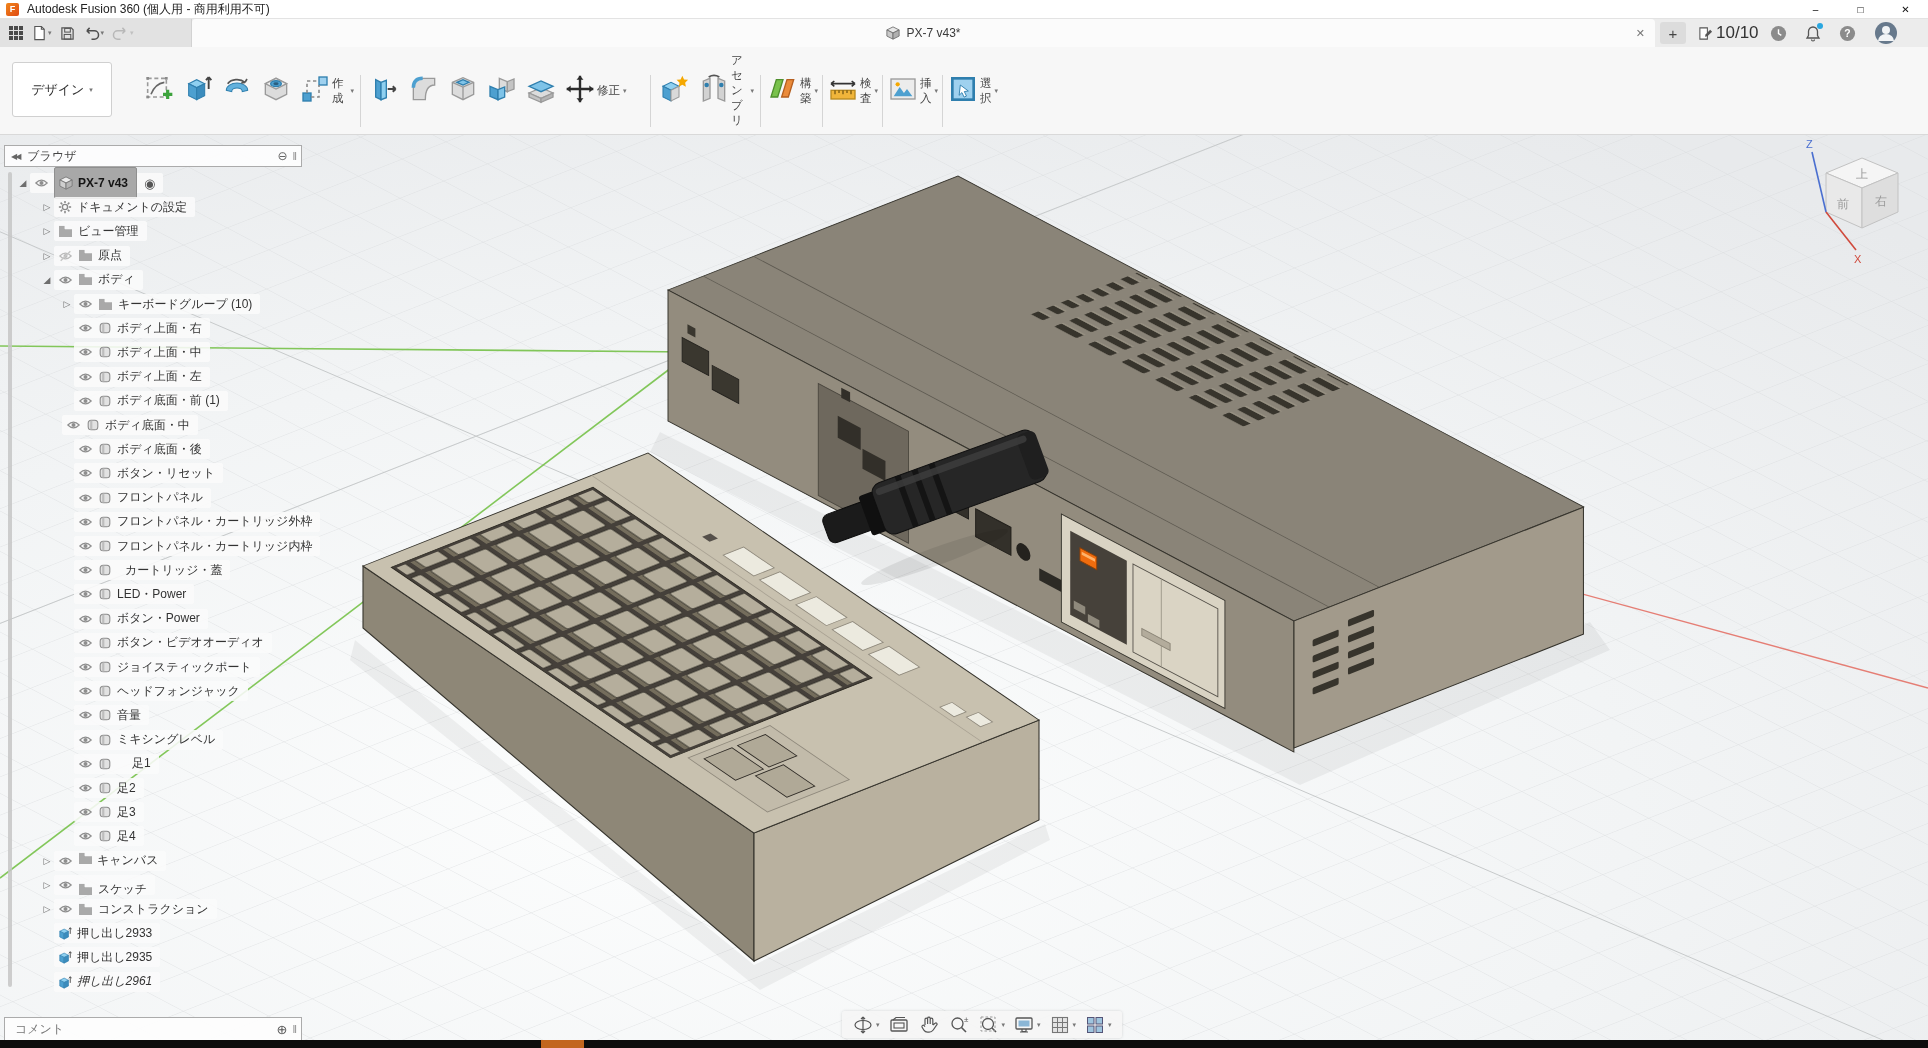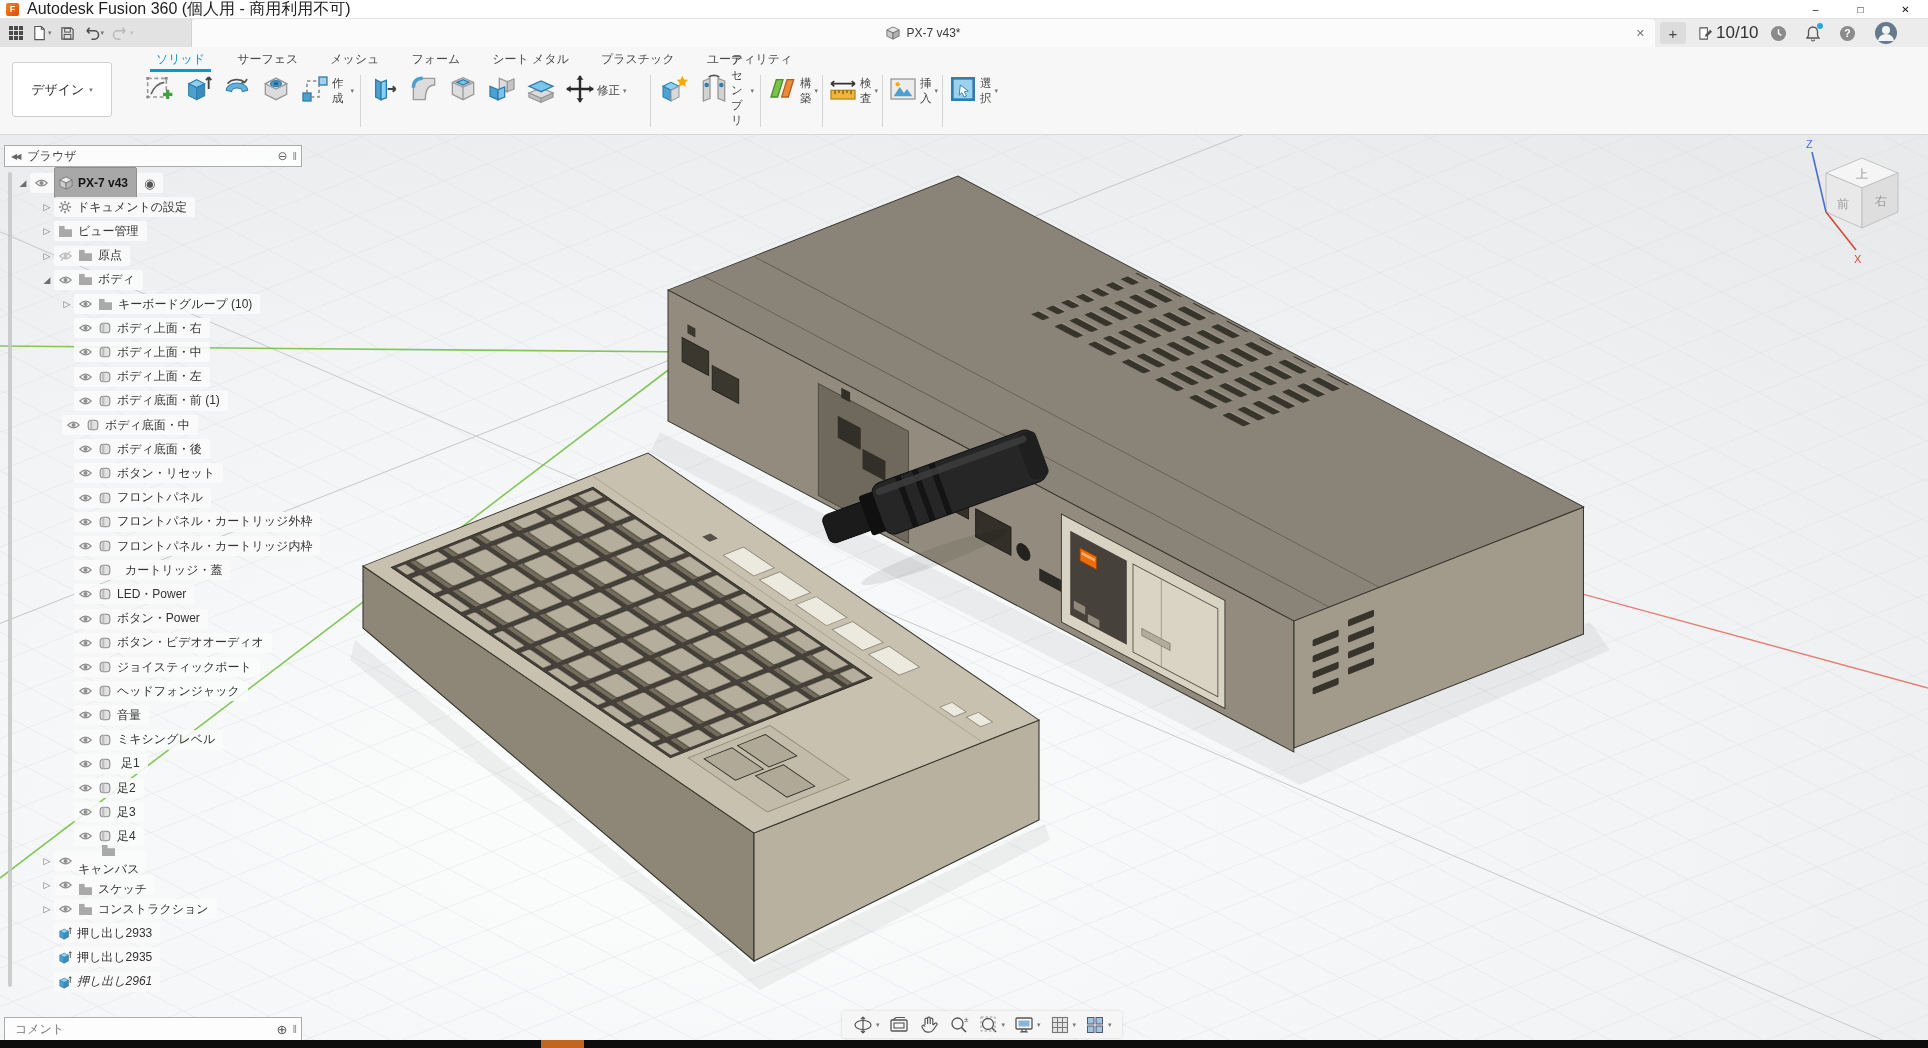--- a/index.html
+++ b/index.html
@@ -2,21 +2,21 @@
 <html><head>
 <meta charset="utf-8">
 <style>
   * { margin:0; padding:0; box-sizing:border-box; }
   html,body { width:1928px; height:1048px; overflow:hidden; font-family:"Liberation Sans","DejaVu Sans",sans-serif; }
   #app { position:relative; width:1928px; height:1048px; background:#f0f1f2; }
 
   
   .titlebar { position:absolute; left:0; top:0; width:100%; height:19px; background:#ffffff; border-bottom:1px solid #e3e3e3; display:flex; align-items:center; }
   .app-icon { width:13px; height:13px; margin:0 8px 0 6px; background:linear-gradient(135deg,#f0861c,#e04a12); border-radius:2px; color:#fff; font-size:9px; font-weight:bold; display:flex; align-items:center; justify-content:center; }
-  .title-text { font-size:16px; color:#222; }
+  .title-text { font-size:12px; color:#222; }
   .win-controls { position:absolute; right:0; top:0; height:19px; display:flex; }
   .win-btn { width:45px; height:19px; display:flex; align-items:center; justify-content:center; font-size:10px; color:#111; }
 
   
   .tabrow { position:absolute; left:0; top:19px; width:100%; height:28px; background:#ececec; }
   .qat { position:absolute; left:0; top:0; width:192px; height:28px; background:#e2e2e2; border-right:1px solid #d2d2d2; display:flex; align-items:center; gap:4px; padding-left:6px; }
   .qat .btn { display:flex; align-items:center; gap:1px; padding:2px; }
   .caret { font-size:7px; color:#777; }
   .doctab { position:absolute; left:192px; top:0; width:1463px; height:28px; background:#fbfbfb; border-radius:4px 4px 0 0; display:flex; align-items:center; justify-content:center; gap:6px; }
   .doctab .tab-title { font-size:12px; color:#3a3a3a; }
@@ -172,29 +172,20 @@
         </svg>
     </div>
   </div>
 
   <div class="ribbon">
     <div class="workspace">
       <span>デザイン</span>
         <span class="caret">▾</span>
     </div>
 
-    <div class="rtabs">
-      <span class="rtab active">ソリッド</span>
-      <span class="rtab">サーフェス</span>
-      <span class="rtab">メッシュ</span>
-      <span class="rtab">フォーム</span>
-      <span class="rtab">シート メタル</span>
-      <span class="rtab">プラスチック</span>
-      <span class="rtab">ユーティリティ</span>
-    </div>
 
     <div class="rgroup" style="left:142px;width:212px">
       <div class="icons">
         <span class="ricon">
             <svg width="32" height="32" viewBox="0 0 24 24">
               <rect x="3.5" y="4" width="14" height="14" fill="none" stroke="#9a9a9a" stroke-width="1.2" stroke-dasharray="3 2"></rect>
               <rect x="2.5" y="3" width="2" height="2" fill="#8a8a8a"></rect>
               <rect x="16.5" y="3" width="2" height="2" fill="#8a8a8a"></rect>
               <rect x="2.5" y="17" width="2" height="2" fill="#8a8a8a"></rect>
               <path d="M6,16 Q9,8 16,7" fill="none" stroke="#666" stroke-width="1.2"></path>
@@ -1016,21 +1007,21 @@
         </div>
         <div class="trow" style="left: 60px; top: 618.8px;">
           <span class="arrow"></span>
           <span class="pill">
             <span>
               <svg width="15" height="14" viewBox="0 0 16 16">
                 <path d="M1.5,8 Q8,1.5 14.5,8 Q8,14.5 1.5,8 Z" fill="none" stroke="#8e8e8e" stroke-width="1.3"></path>
                 <circle cx="8" cy="8" r="2.3" fill="#8e8e8e"></circle>
               </svg>
             </span>
-            <span class="" style="display: inline-flex; align-items: center; gap: 9px; justify-content: center;">
+            <span class="" style="display: inline-flex; align-items: center; gap: 20px; justify-content: center;">
               <span>
                 <svg width="14" height="14" viewBox="0 0 16 16">
                   <rect x="2.5" y="2.5" width="11" height="11" rx="3.5" fill="#e2e2e2" stroke="#8a8a8a" stroke-width="1.2"></rect>
                   <path d="M6,3 v10" stroke="#bdbdbd" stroke-width="2.5"></path>
                 </svg>
               </span>
               <span>足1</span>
             </span>
           </span>
         </div>
@@ -1096,21 +1087,21 @@
         </div>
         <div class="trow" style="left: 40px; top: 715.6px;">
           <span class="arrow">▷</span>
           <span class="pill">
             <span>
               <svg width="15" height="14" viewBox="0 0 16 16">
                 <path d="M1.5,8 Q8,1.5 14.5,8 Q8,14.5 1.5,8 Z" fill="none" stroke="#8e8e8e" stroke-width="1.3"></path>
                 <circle cx="8" cy="8" r="2.3" fill="#8e8e8e"></circle>
               </svg>
             </span>
-            <span class="" style="display: inline-flex; align-items: center; gap: 4px; flex-direction: column;">
+            <span class="" style="display: inline-flex; align-items: flex-start; gap: 4px;">
               <span>
                 <svg width="15" height="13" viewBox="0 0 16 14">
                   <path d="M1,3 h5 l1.5,1.5 H15 V13 H1 Z" fill="#a9a9a9"></path>
                   <rect x="1" y="1" width="6" height="3" fill="#a9a9a9"></rect>
                 </svg>
               </span>
               <span>キャンバス</span>
             </span>
           </span>
         </div>

